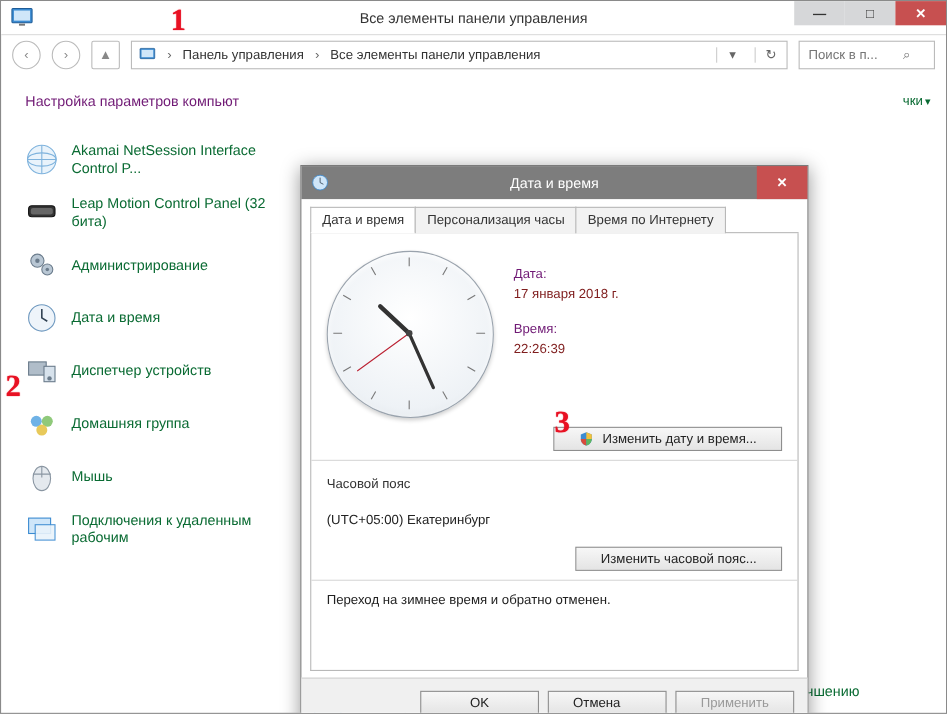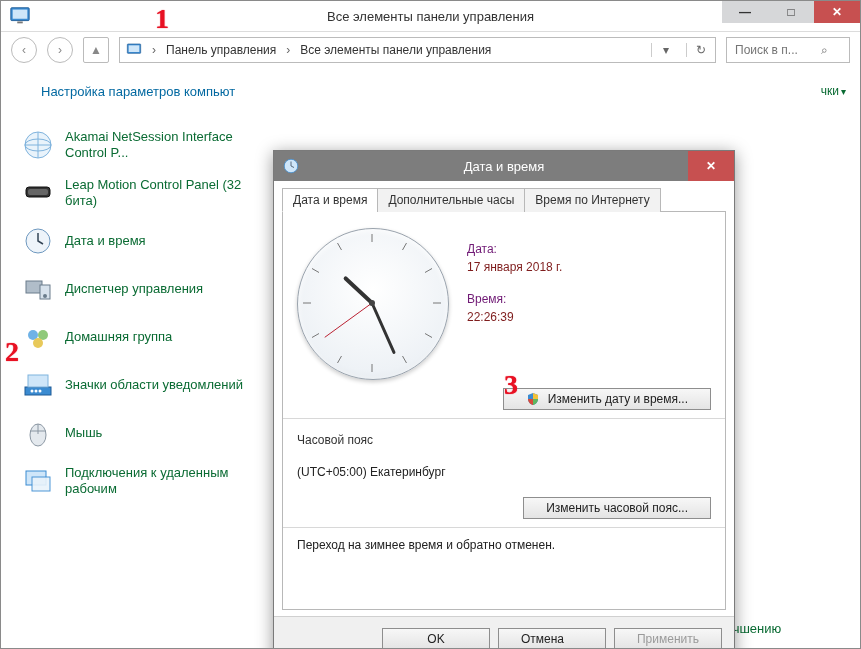--- a/index.html
+++ b/index.html
@@ -15,21 +15,21 @@
 .navbtn{width:24px;height:24px;border:1px solid #bbb;border-radius:50%;display:flex;align-items:center;justify-content:center;color:#888}
 .addrbar{flex:1;height:24px;border:1px solid #bbb;display:flex;align-items:center;padding:0 6px;gap:6px;color:#333}
 .addrbar .chev{color:#666;margin:0 4px}
 .addrbar .crumb{white-space:nowrap}
 .addrbar .spacer{flex:1}
 .addrbar .drop{width:16px;text-align:center;color:#666;border-left:1px solid #ccc;padding-left:6px}
 .addrbar .refresh{width:16px;text-align:center;color:#666;border-left:1px solid #ccc;padding-left:6px;margin-left:6px}
 .searchbox{width:110px;height:24px;border:1px solid #bbb;display:flex;align-items:center;padding:0 6px;gap:4px;color:#777}
 .searchbox input{border:none;outline:none;width:80px;font-size:12px;color:#000000}
 .content{padding:12px 20px 0 20px;position:relative;height:calc(100% - 66px);box-sizing:border-box}
-.heading{color:#0369a1;font-size:13px;margin:4px 0 10px 20px;display:flex;align-items:center}
+.heading{color:#701a75;font-size:13px;margin:4px 0 10px 2px;display:flex;align-items:center}
 .viewlabel{position:absolute;right:14px;top:16px;color:#0a6b33;font-size:12px}
 .viewlabel .arr{font-size:10px;margin-left:2px}
 .grid{display:grid;grid-template-columns:250px 250px 250px;column-gap:10px;row-gap:14px;margin-top:26px}
 .item{display:flex;align-items:center;gap:10px;color:#0a6b33;font-size:13px;min-height:40px}
 .item .txt{line-height:1.2}
 .item .ic{width:34px;height:34px;flex:0 0 34px;display:flex;align-items:center;justify-content:center}
 .dialog{position:absolute;left:272px;top:82px;width:460px;height:510px;background:#fff;border:1px solid #7a7a7a;box-shadow:0 3px 16px rgba(0,0,0,.4);z-index:50}
 .dlg-title{height:30px;background:#7d7d7d;color:#fff;display:flex;align-items:center;padding:0 8px;position:relative}
 .dlg-title .t{position:absolute;left:50%;transform:translateX(-50%);font-size:13px}
 .dlg-close{position:absolute;right:0;top:0;width:46px;height:30px;background:#c75050;color:#fff;display:flex;align-items:center;justify-content:center;font-weight:bold}
@@ -133,57 +133,56 @@
               <svg width="32" height="32" viewBox="0 0 32 32">
                 <rect x="4" y="10" width="24" height="10" rx="3" fill="#333" stroke="#111"></rect>
                 <rect x="6" y="12" width="20" height="6" rx="2" fill="#666"></rect>
               </svg>
             </span>
             <span class="txt">Leap Motion Control Panel (32 бита)</span>
           </div>
         <div class="item">
             <span class="ic">
               <svg width="32" height="32" viewBox="0 0 32 32">
+                <circle cx="12" cy="12" r="6" fill="#b9c7d4" stroke="#6b7c8c"></circle>
+                <circle cx="21" cy="20" r="5" fill="#b9c7d4" stroke="#6b7c8c"></circle>
+                <circle cx="12" cy="12" r="2" fill="#6b7c8c"></circle>
+                <circle cx="21" cy="20" r="1.6" fill="#6b7c8c"></circle>
+              </svg>
+            </span>
+            <span class="txt">Администрирование</span>
+          </div>
+        <div class="item">
+            <span class="ic">
+              <svg width="32" height="32" viewBox="0 0 32 32">
                 <circle cx="16" cy="16" r="12" fill="#eef4fa" stroke="#6e98bf"></circle>
                 <path d="M16 8 v8 l5 3" stroke="#345" stroke-width="1.5" fill="none"></path>
               </svg>
             </span>
             <span class="txt">Дата и время</span>
           </div>
         <div class="item">
             <span class="ic">
               <svg width="32" height="32" viewBox="0 0 32 32">
                 <rect x="4" y="8" width="16" height="12" fill="#b0bdc9" stroke="#6b7c8c"></rect>
                 <rect x="18" y="12" width="10" height="14" fill="#d7e2ec" stroke="#6b7c8c"></rect>
                 <circle cx="23" cy="23" r="2" fill="#6b7c8c"></circle>
               </svg>
             </span>
-            <span class="txt">Диспетчер управления</span>
+            <span class="txt">Диспетчер устройств</span>
           </div>
         <div class="item">
             <span class="ic">
               <svg width="32" height="32" viewBox="0 0 32 32">
                 <circle cx="11" cy="14" r="5" fill="#6fb2e6"></circle>
                 <circle cx="21" cy="14" r="5" fill="#8fc97a"></circle>
                 <circle cx="16" cy="22" r="5" fill="#e8c95a"></circle>
               </svg>
             </span>
             <span class="txt">Домашняя группа</span>
-          </div>
-        <div class="item">
-            <span class="ic">
-              <svg width="32" height="32" viewBox="0 0 32 32">
-                <rect x="3" y="18" width="26" height="8" fill="#3b8bd1" stroke="#1e5b96"></rect>
-                <rect x="6" y="6" width="20" height="12" fill="#cfe6f9" stroke="#7fb3dd"></rect>
-                <circle cx="10" cy="22" r="1.5" fill="#fff"></circle>
-                <circle cx="14" cy="22" r="1.5" fill="#fff"></circle>
-                <circle cx="18" cy="22" r="1.5" fill="#fff"></circle>
-              </svg>
-            </span>
-            <span class="txt">Значки области уведомлений</span>
           </div>
         <div class="item">
             <span class="ic">
               <svg width="32" height="32" viewBox="0 0 32 32">
                 <ellipse cx="16" cy="18" rx="8" ry="11" fill="#e4e9ee" stroke="#8a96a2"></ellipse>
                 <path d="M16 7 v10" stroke="#8a96a2"></path>
                 <path d="M8 14 h16" stroke="#8a96a2"></path>
               </svg>
             </span>
             <span class="txt">Мышь</span>
@@ -260,21 +259,21 @@
               <circle cx="12" cy="12" r="9" fill="#cfe6f9" stroke="#3b8bd1"></circle>
               <path d="M12 6 v6 l4 2" stroke="#345" fill="none"></path>
             </svg>
           </span>
         <span class="t">Дата и время</span>
         <div class="dlg-close">✕</div>
       </div>
       <div class="dlg-body">
         <div class="tabs">
           <div class="tab active">Дата и время</div>
-          <div class="tab">Дополнительные часы</div>
+          <div class="tab">Персонализация часы</div>
           <div class="tab">Время по Интернету</div>
         </div>
         <div class="panel">
           <div class="panel-row">
             <div class="clock">
               <div class="clockface"></div>
               <svg width="150" height="150" style="position:absolute;top:0;left:0" viewBox="0 0 150 150">
                 <g stroke="#777">
                   <line x1="75" y1="6" x2="75" y2="14"></line>
                     <line x1="75" y1="136" x2="75" y2="144"></line>

